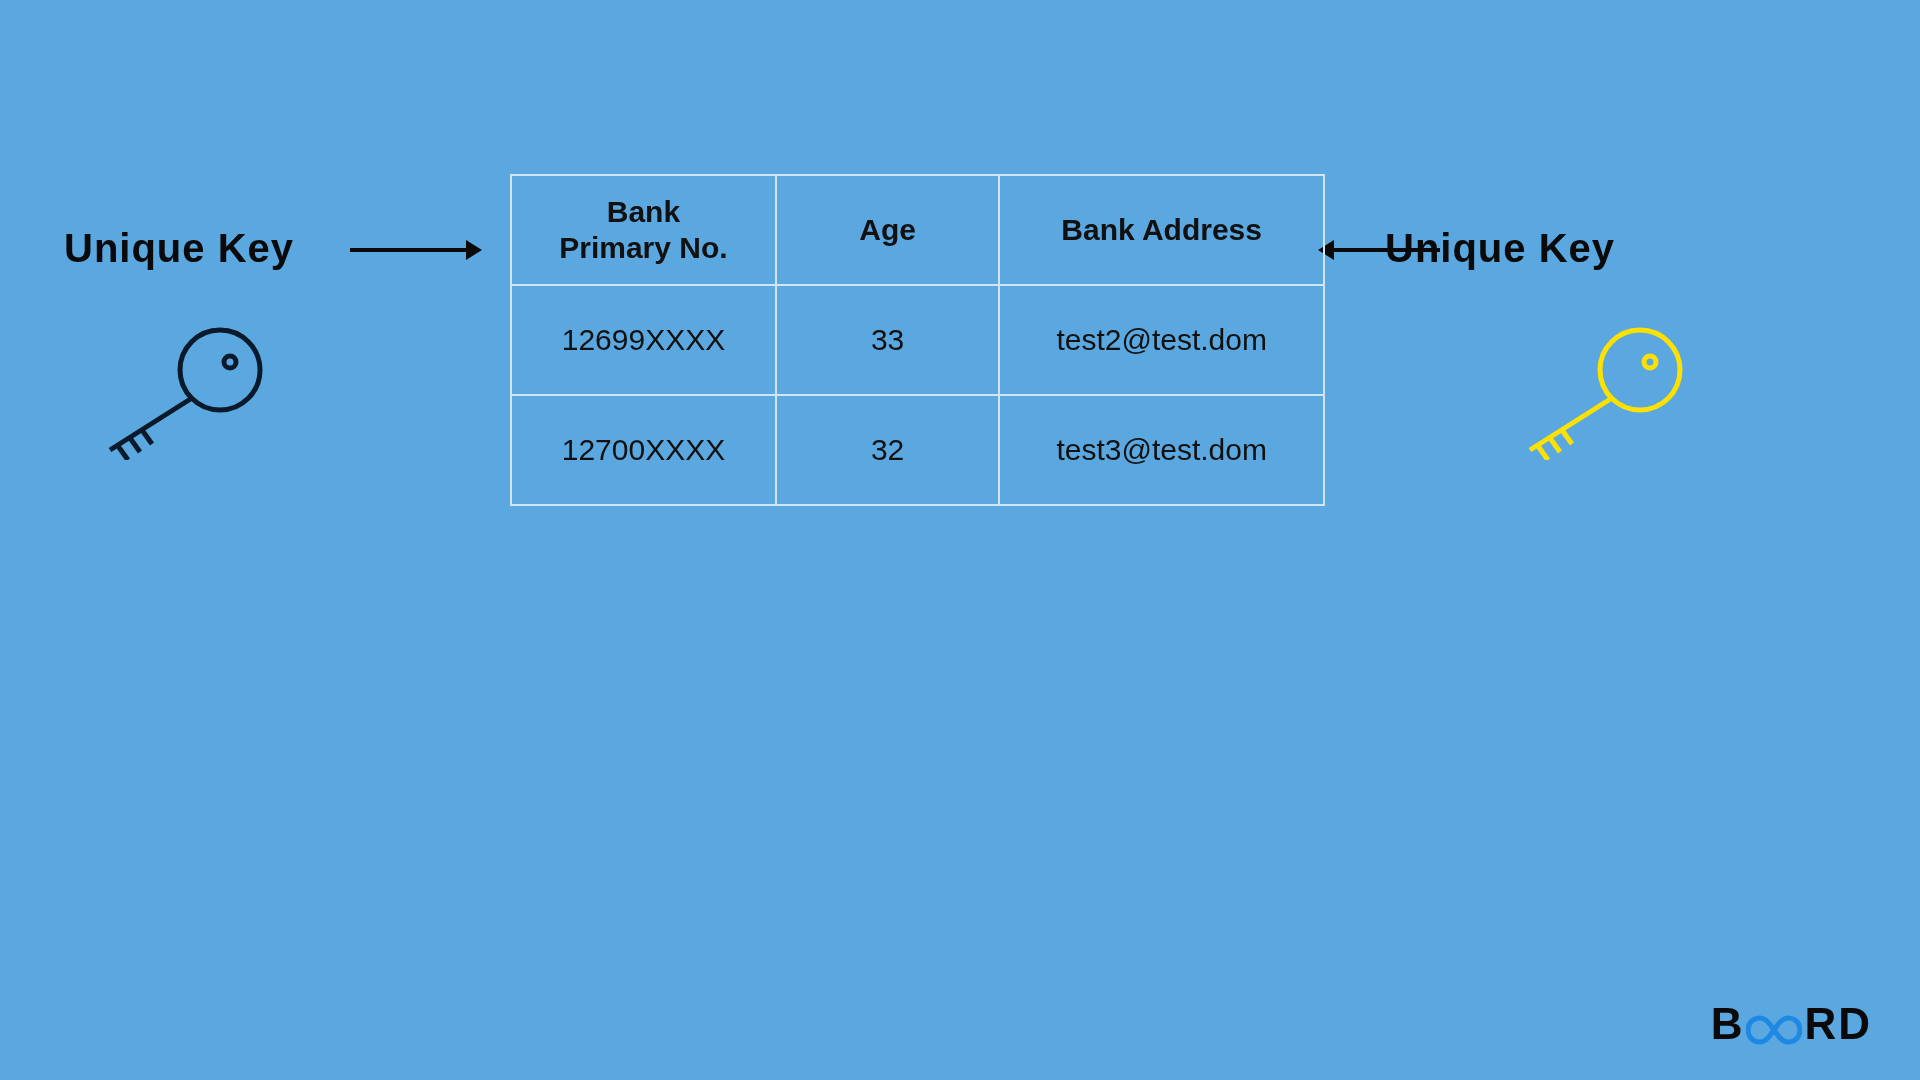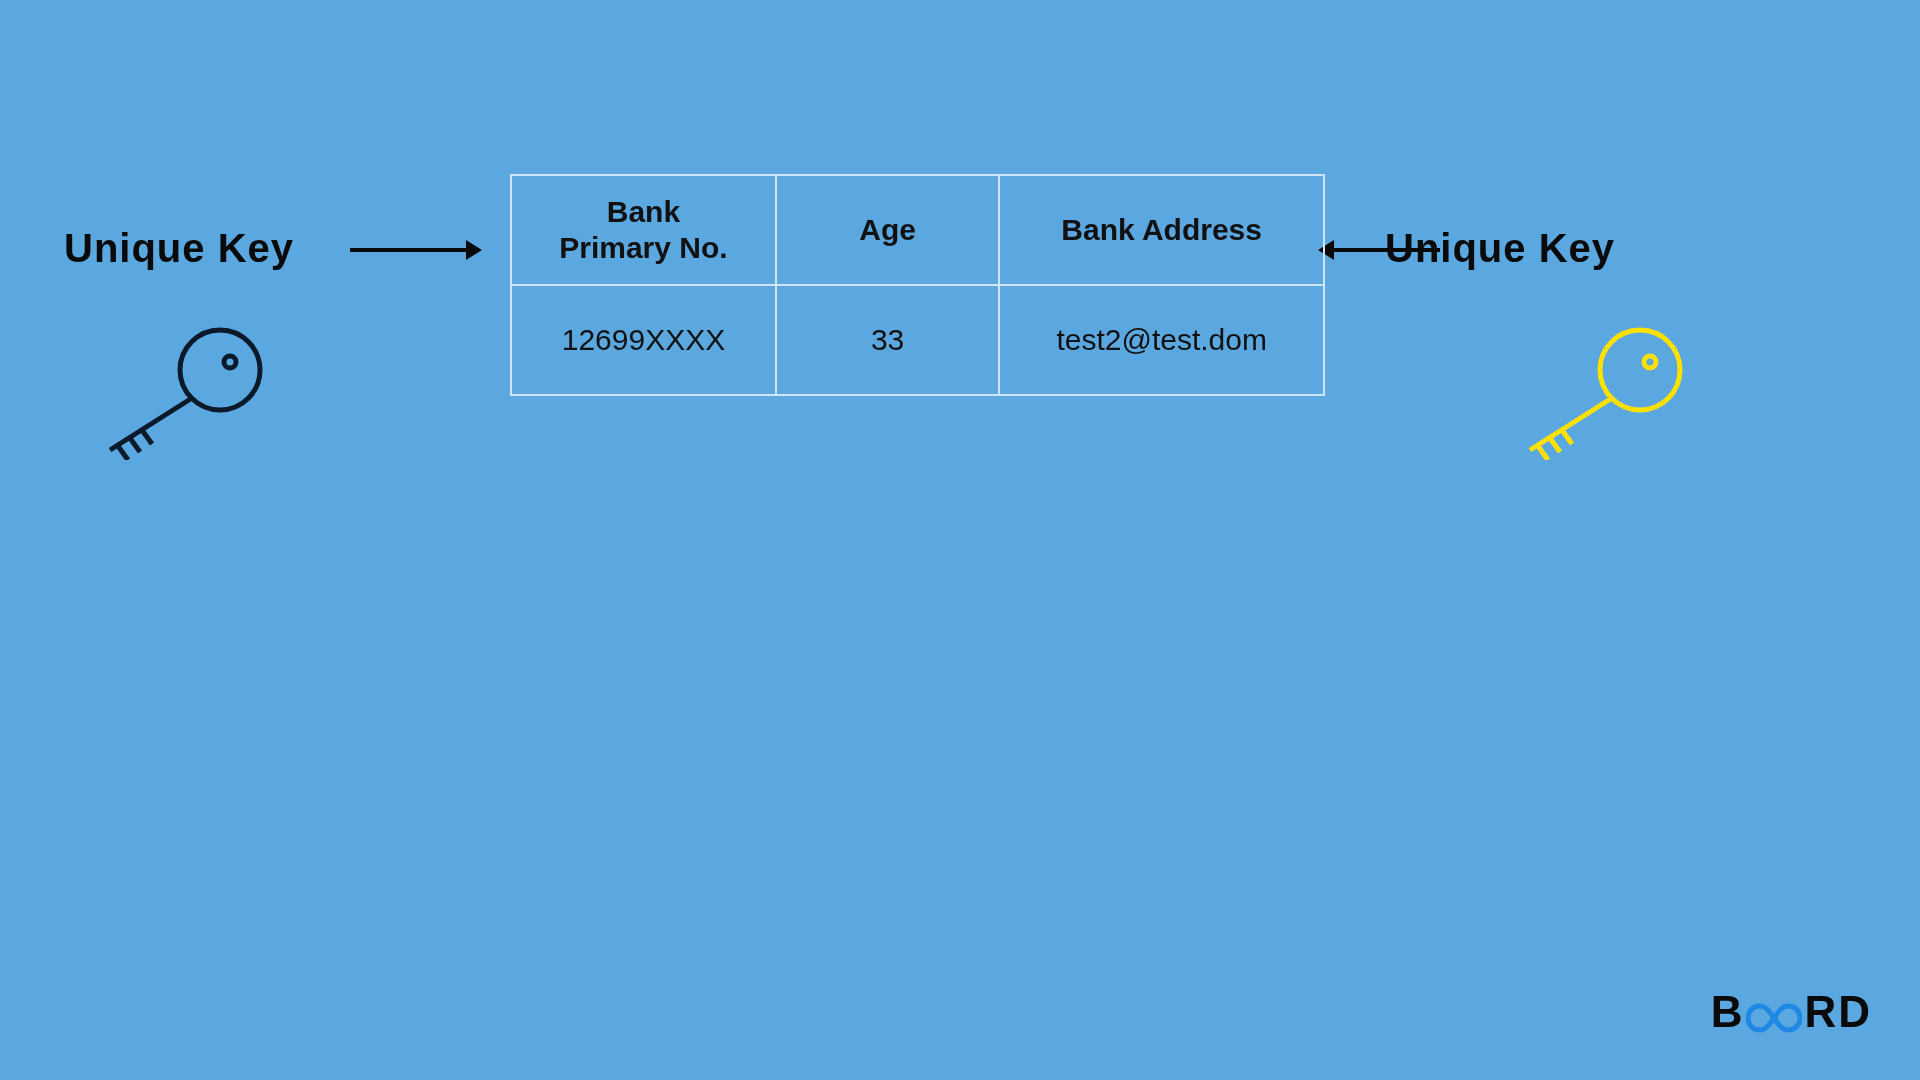--- a/index.html
+++ b/index.html
@@ -15,21 +15,21 @@
   .key-icon{position:absolute;width:190px;height:140px}
   .key-left{left:80px;top:320px}
   .key-right{left:1500px;top:320px}
   table.db{position:absolute;left:510px;top:174px;border-collapse:collapse;width:815px}
   table.db th,table.db td{border:2px solid #cfe4f4;text-align:center;padding:0;height:108px;font-size:30px;color:#111}
   table.db th{font-weight:900;font-size:30px}
   table.db th:nth-child(1),table.db td:nth-child(1){width:265px}
   table.db th:nth-child(2),table.db td:nth-child(2){width:225px}
   table.db th:nth-child(3),table.db td:nth-child(3){width:325px}
   table.db th .line{display:block;line-height:1.2}
-  .logo{position:absolute;right:48px;bottom:40px;font-weight:900;font-size:44px;color:#0a0a0a;letter-spacing:2px}
+  .logo{position:absolute;right:48px;bottom:28px;font-weight:900;font-size:44px;color:#0a0a0a;letter-spacing:2px}
   .logo .inf{display:inline-block;vertical-align:middle;margin:0 2px}
   .logo svg{vertical-align:middle}
 </style>
 </head>
 <body>
 
 <div class="label label-left">Unique Key</div>
 <div class="label label-right">Unique Key</div>
 
 <div class="arrow arrow-left"></div>
@@ -67,20 +67,25 @@
       <th>Age</th>
       <th>Bank Address</th>
     </tr>
   </thead>
   <tbody>
     <tr>
       <td>12699XXXX</td>
       <td>33</td>
       <td>test2@test.dom</td>
     </tr>
+    <tr>
+      <td>12700XXXX</td>
+      <td>32</td>
+      <td>test3@test.dom</td>
+    </tr>
   </tbody>
 </table>
 
 <div class="logo">
   <span>B</span><span class="inf"><svg width="56" height="30" viewBox="0 0 56 30">
         <path d="M14 3 C6 3 2 9 2 15 C2 21 6 27 14 27 C22 27 26 17 28 15 C30 13 34 3 42 3 C50 3 54 9 54 15 C54 21 50 27 42 27 C34 27 30 17 28 15 C26 13 22 3 14 3 Z" fill="none" stroke="#1e88e5" stroke-width="5"></path>
       </svg></span><span>RD</span>
 </div>
 
 </body></html>

